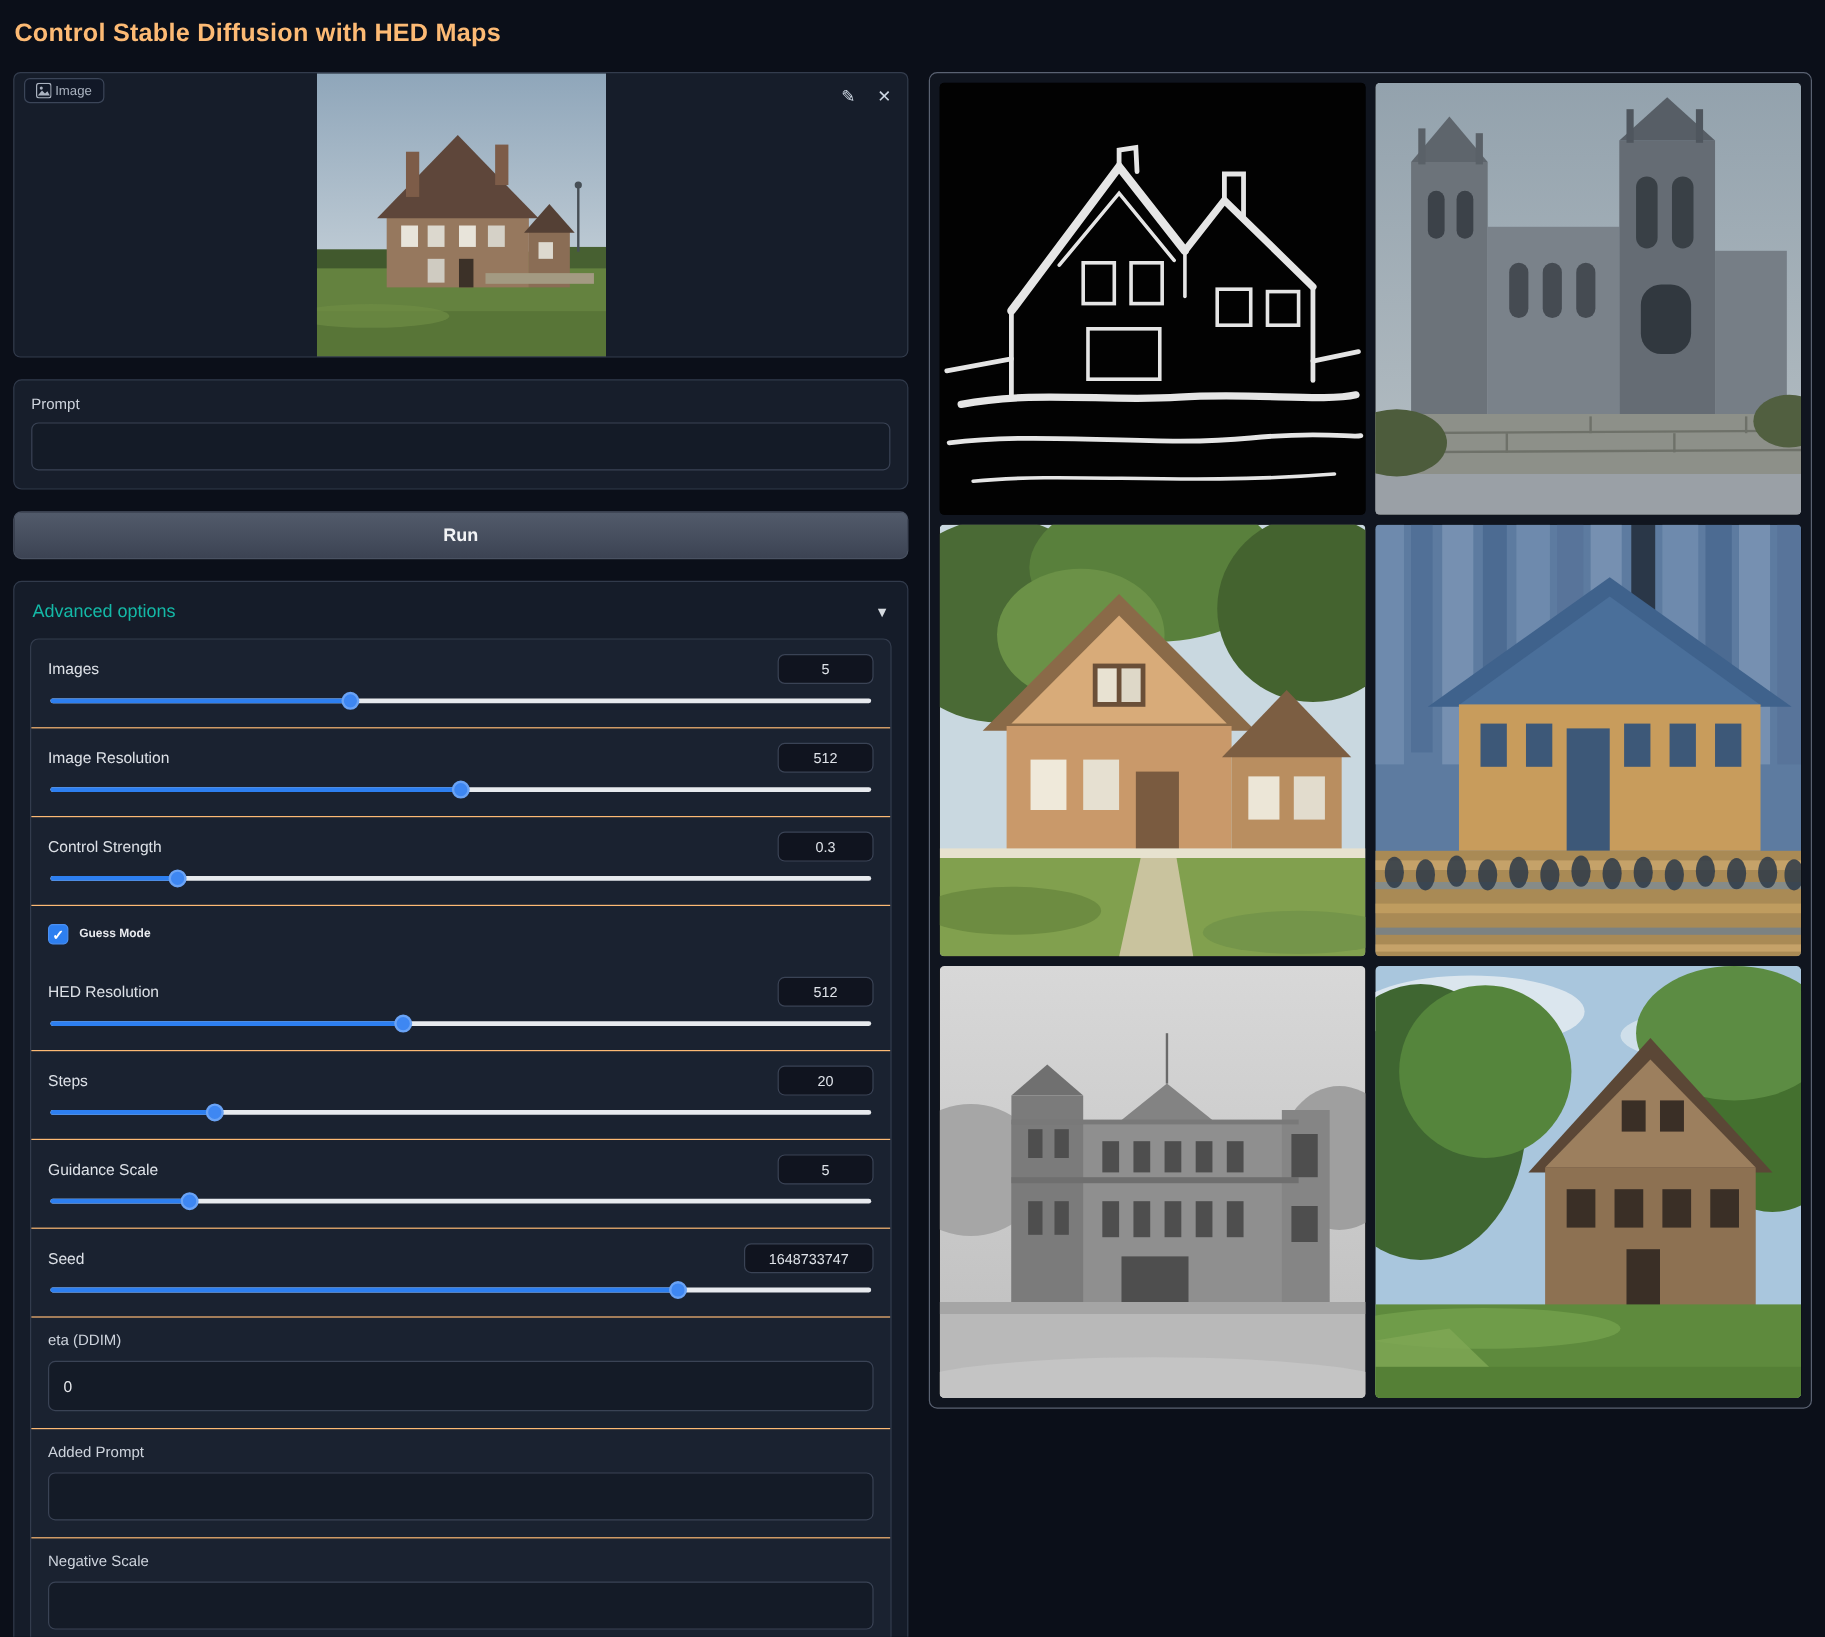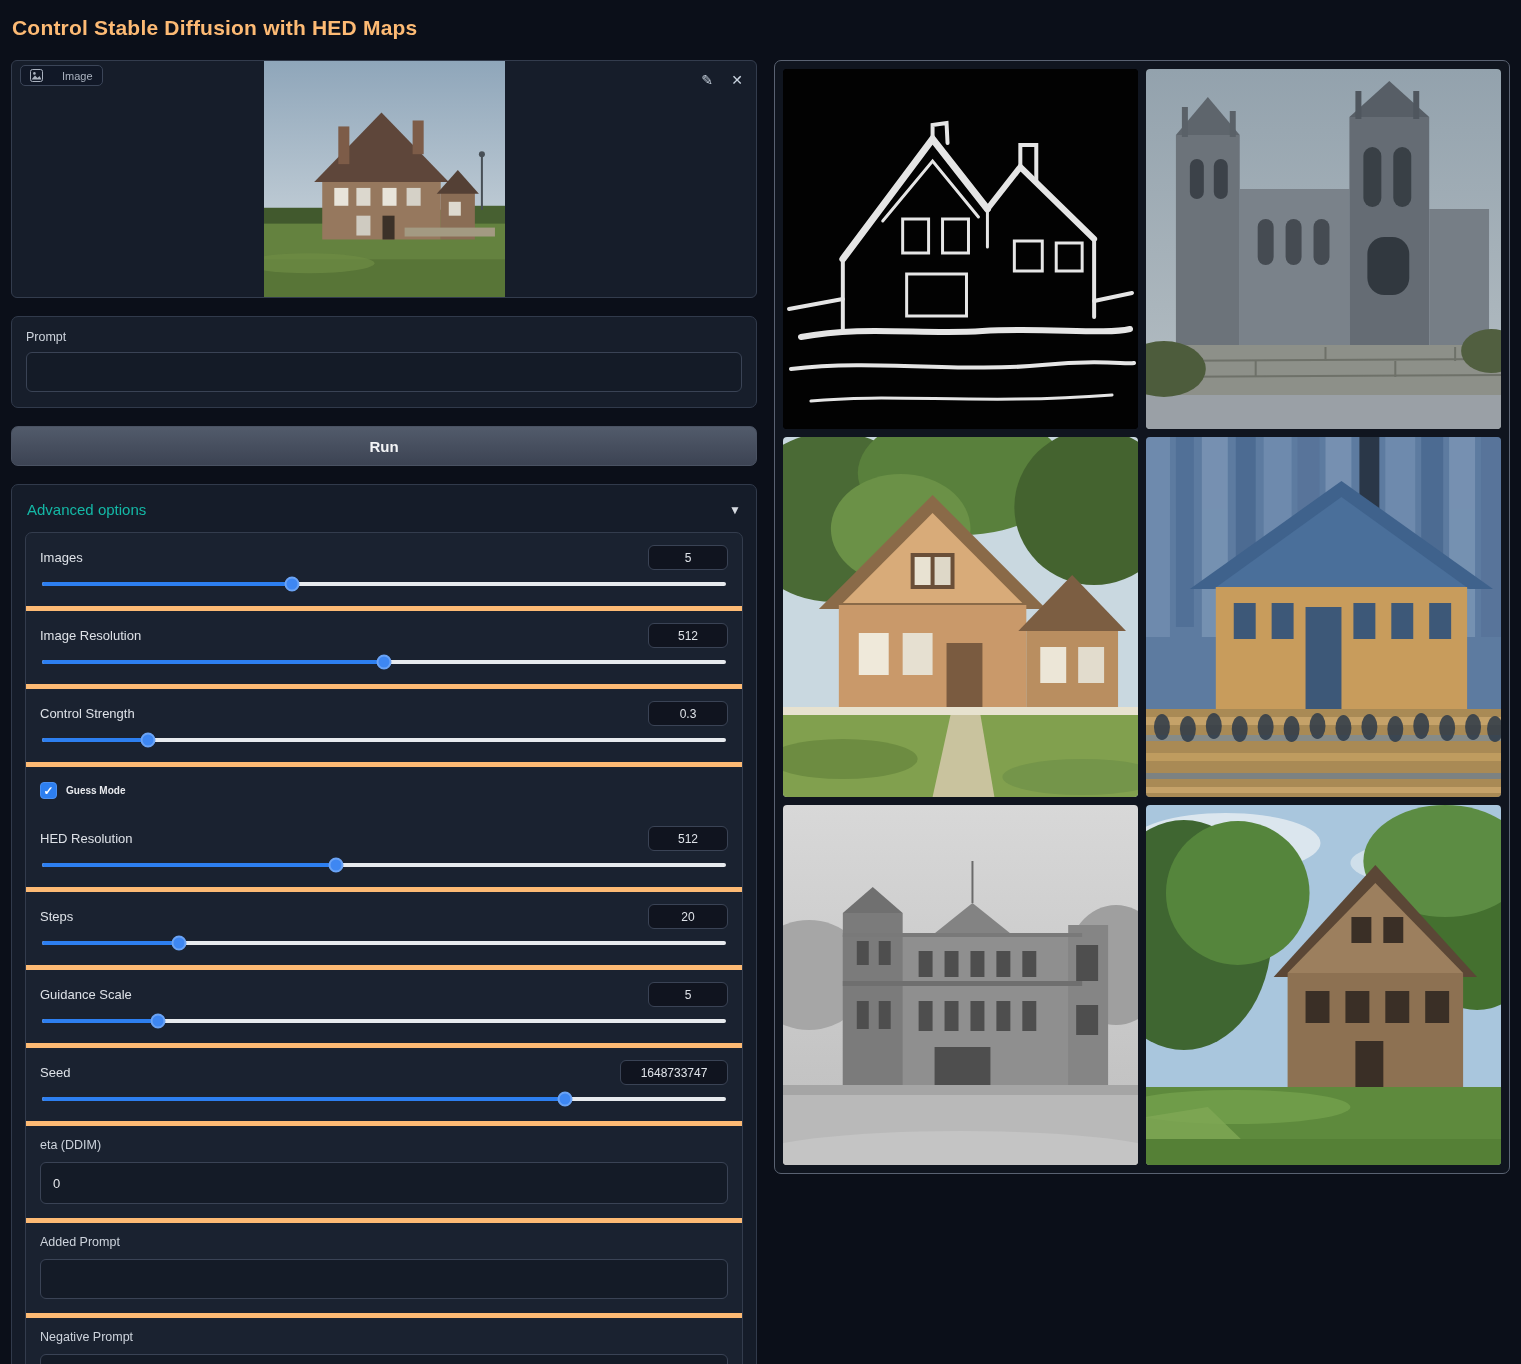--- a/index.html
+++ b/index.html
@@ -19,21 +19,21 @@
   .col-right { flex:1; }
 
   
   .image-block {
     position:relative; height:238px;
     background:#161d2a; border:1px solid #333c4d; border-radius:6px;
     display:flex; align-items:center; justify-content:center; overflow:visible;
   }
   .image-label-chip {
     position:absolute; top:4px; left:8px; z-index:3;
-    display:flex; align-items:center; gap:19px;
+    display:flex; align-items:center; gap:3px;
     background:#111827; border:1px solid #3b4558; border-radius:5px;
     padding:3px 9px; font-size:11px; color:#aab2bf;
   }
   .image-label-chip svg { display:block; }
   .img-actions { position:absolute; top:8px; right:8px; z-index:3; display:flex; gap:8px; }
   .icon-btn {
     width:22px; height:22px; border-radius:4px; cursor:pointer;
     display:flex; align-items:center; justify-content:center;
     color:#cbd5e1; font-size:14px; line-height:1; background:transparent; border:none;
   }
@@ -64,21 +64,21 @@
   .advanced-panel { padding:12px 13px 14px; background:#151c29; }
   .accordion-header {
     display:flex; align-items:center; justify-content:space-between;
     padding:4px 2px 14px; cursor:pointer;
   }
   .accordion-title { font-size:15px; color:#14b8a6; }
   .accordion-arrow { font-size:12px; color:#d6dae0; }
   .adv-form {
     border:1px solid #333c4d; border-radius:7px; background:#1a2230; overflow:hidden;
   }
-  .ctrl-row { padding:12px 14px 14px; border-bottom:5px solid #fdba74; }
+  .ctrl-row { padding:12px 14px 14px; border-bottom:1px solid #fdba74; }
   .ctrl-row:last-child { border-bottom:none; }
   .slider-head { display:flex; align-items:center; justify-content:space-between; margin-bottom:12px; }
   .slider-label { font-size:13px; color:#dde1e7; }
   .num-box {
     width:80px; height:25px; background:#10141f; border:1px solid #3a4355;
     border-radius:6px; color:#dfe3e9; font-size:12px; text-align:center;
     font-family:"Liberation Sans", sans-serif; outline:none;
   }
   .num-box.wide { width:108px; }
   .slider-track {
@@ -280,21 +280,21 @@
             <label class="field-label">eta (DDIM)</label>
             <input class="numfield" type="text" value="0" style="">
           </div>
 
           <div class="ctrl-row">
             <label class="field-label">Added Prompt</label>
             <input class="textbox" type="text" value="" style="">
           </div>
 
           <div class="ctrl-row">
-            <label class="field-label">Negative Prompt</label>
+            <label class="field-label">Negative Scale</label>
             <input class="textbox" type="text" value="" style="">
           </div>
 
         </div>
       </div>
     </div>
 
     <div class="col-right">
       <div class="gallery">
 

